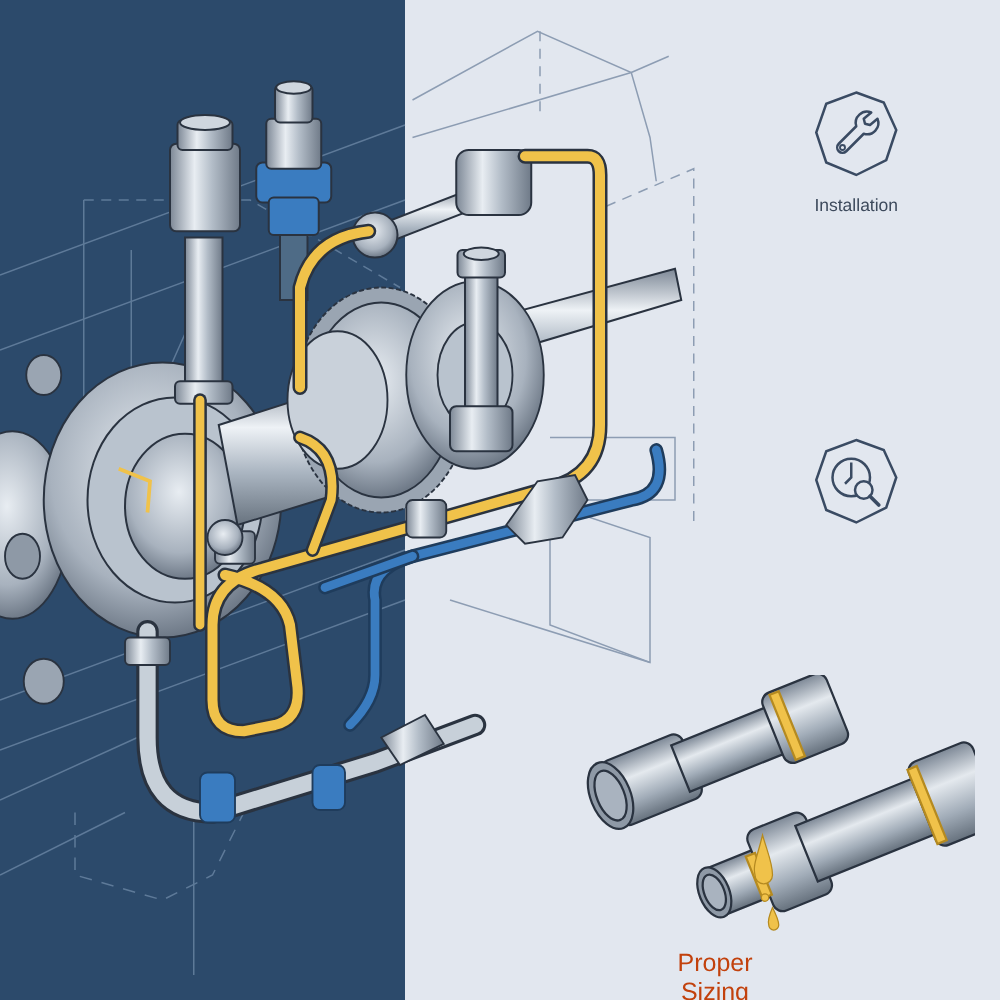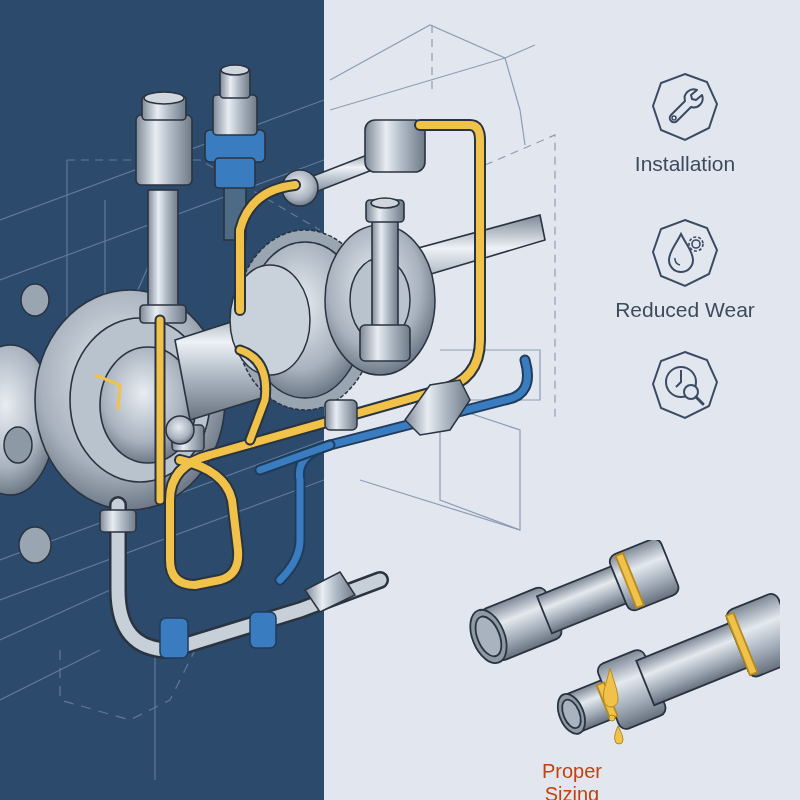--- a/index.html
+++ b/index.html
@@ -2,21 +2,21 @@
 <html><head>
 <meta charset="utf-8">
 <style>
   html,body{margin:0;padding:0;}
   body{width:800px;height:800px;overflow:hidden;background:#e3e8f0;font-family:"Liberation Sans","DejaVu Sans",sans-serif;}
   .canvas{position:relative;width:800px;height:800px;overflow:hidden;}
   .panel-dark{position:absolute;left:0;top:0;width:324px;height:800px;background:#2c4a6b;}
   .panel-light{position:absolute;left:324px;top:0;width:476px;height:800px;background:#e2e7ef;}
   svg.illu{position:absolute;left:0;top:0;}
   .feature{position:absolute;display:flex;flex-direction:column;align-items:center;}
-  .feature .label{color:#3d4a5c;font-size:21px;line-height:20px;text-align:center;margin-top:10px;}
+  .feature .label{color:#3d4a5c;font-size:14px;line-height:20px;text-align:center;margin-top:10px;}
   .feat-icon{width:72px;height:72px;}
   .sizing-label{position:absolute;left:512px;top:760px;width:120px;text-align:center;color:#c2410c;font-size:20px;}
 </style>
 </head>
 <body>
 
 <div class="canvas">
   <div class="panel-dark"></div>
   <div class="panel-light"></div>
 
@@ -161,30 +161,20 @@
 
   <div class="feature" style="left:615px;top:72px;width:140px;">
     <svg class="feat-icon" viewBox="0 0 72 72">
       <polygon points="36,2 58,10 68,32 60,56 36,68 12,58 4,34 12,11" fill="none" stroke="#3a4b63" stroke-width="2"></polygon>
       <path d="M48 18 a9 9 0 0 0 -12 11 L22 43 a4 4 0 1 0 6 6 L42 35 a9 9 0 0 0 11 -12 l-6 5 -4 -1 -1 -4 z" fill="none" stroke="#3a4b63" stroke-width="2" stroke-linejoin="round"></path>
       <circle cx="25" cy="46" r="2" fill="none" stroke="#3a4b63" stroke-width="1.5"></circle>
     </svg>
     <div class="label">Installation</div>
   </div>
 
-  <div class="feature" style="left:615px;top:218px;width:140px;">
-    <svg class="feat-icon" viewBox="0 0 72 72">
-      <polygon points="36,2 58,10 68,32 60,56 36,68 12,58 4,34 12,11" fill="none" stroke="#3a4b63" stroke-width="2"></polygon>
-      <path d="M32 16 C26 28 20 34 20 42 a12 12 0 0 0 24 0 C44 34 38 28 32 16 z" fill="none" stroke="#3a4b63" stroke-width="2"></path>
-      <path d="M26 40 a6 6 0 0 0 5 7" fill="none" stroke="#3a4b63" stroke-width="1.6"></path>
-      <circle cx="47" cy="26" r="4" fill="none" stroke="#3a4b63" stroke-width="1.6"></circle>
-      <circle cx="47" cy="26" r="7" fill="none" stroke="#3a4b63" stroke-width="1.6" stroke-dasharray="3 2"></circle>
-    </svg>
-    <div class="label">Reduced Wear</div>
-  </div>
 
   <div class="feature" style="left:608px;top:350px;width:154px;">
     <svg class="feat-icon" viewBox="0 0 72 72">
       <polygon points="36,2 58,10 68,32 60,56 36,68 12,58 4,34 12,11" fill="none" stroke="#3a4b63" stroke-width="2"></polygon>
       <circle cx="32" cy="32" r="15" fill="none" stroke="#3a4b63" stroke-width="2"></circle>
       <path d="M32 20 L32 32 L27 37" fill="none" stroke="#3a4b63" stroke-width="2"></path>
       <circle cx="42" cy="42" r="7" fill="#e2e7ef" stroke="#3a4b63" stroke-width="2"></circle>
       <path d="M47 47 L54 54" stroke="#3a4b63" stroke-width="3" stroke-linecap="round"></path>
     </svg>
   </div>

